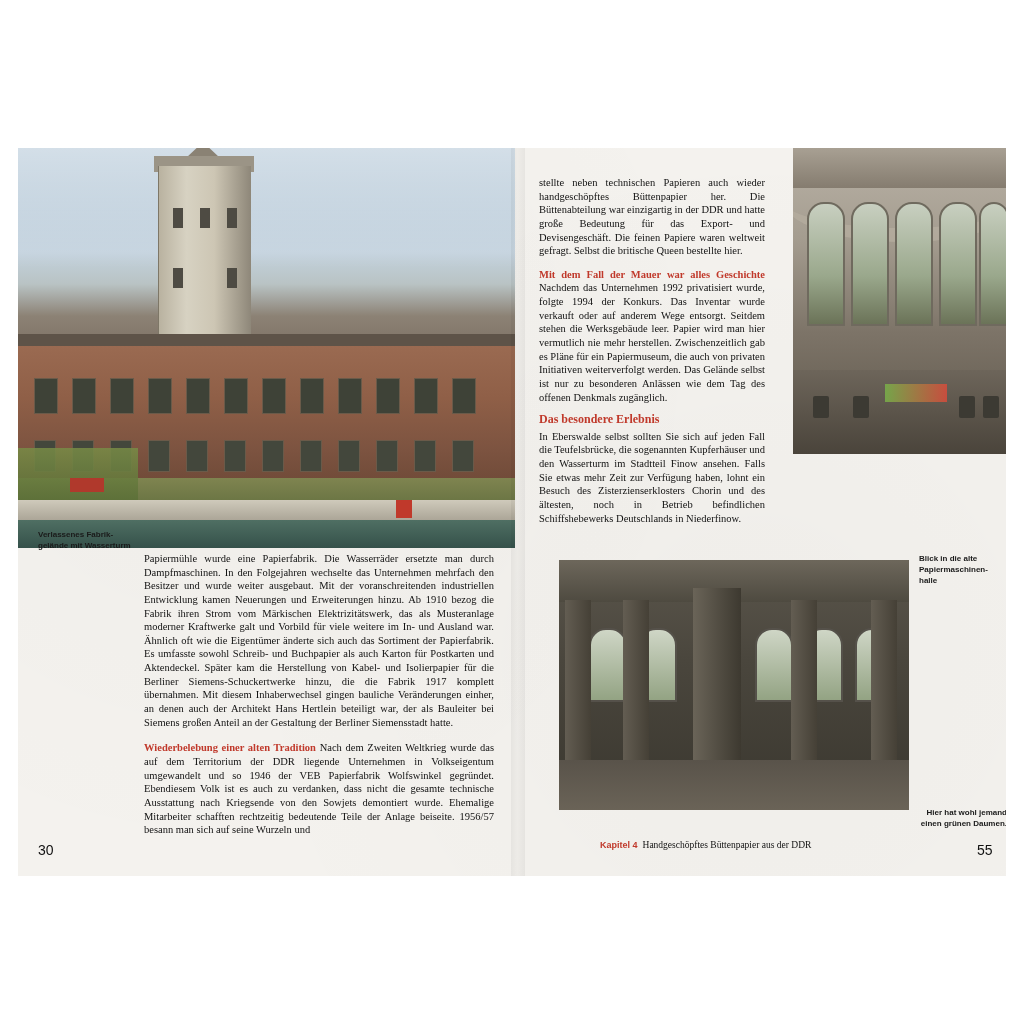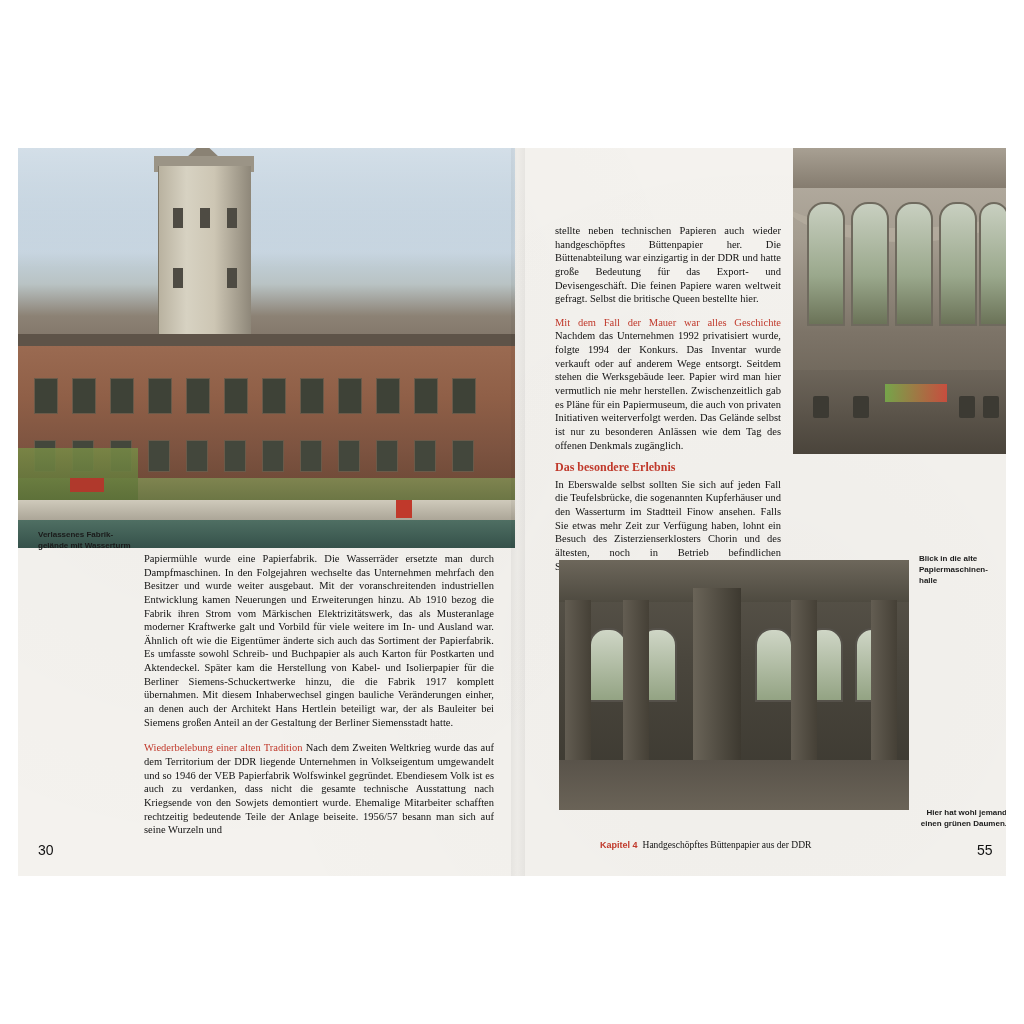--- a/index.html
+++ b/index.html
@@ -197,21 +197,21 @@
   .col {
     position: absolute;
     font-size: 10.5px;
     line-height: 1.30;
     text-align: justify;
     color: #111;
     hyphens: auto;
   }
   .lead {
     color: #c0392b;
-    font-weight: normal;
+    font-weight: bold;
   }
   .subhead {
     color: #c0392b;
     font-weight: bold;
     font-size: 12px;
     display: block;
     margin: 8px 0 2px 0;
   }
   .folio {
     position: absolute;
@@ -313,21 +313,21 @@
         <div class="arch" style="left:146px;"></div>
         <div class="arch" style="left:186px; width:26px;"></div>
         <div class="floor"></div>
         <div class="graffiti"></div>
         <div class="drum" style="left:20px;"></div>
         <div class="drum" style="left:60px;"></div>
         <div class="drum" style="left:166px;"></div>
         <div class="drum" style="left:190px;"></div>
       </div>
 
-      <div class="col" style="left:40px; top:28px; width:226px;margin-top:48px;">
+      <div class="col" style="left:24px; top:28px; width:226px;">
         <span>stellte neben technischen Papieren auch wieder handgeschöpftes Büttenpapier her. Die Büttenabteilung war einzigartig in der DDR und hatte große Bedeutung für das Export- und Devisengeschäft. Die feinen Papiere waren weltweit gefragt. Selbst die britische Queen bestellte hier.</span>
         <p style="margin:10px 0 0 0;">
           <span class="lead">Mit dem Fall der Mauer war alles Geschichte</span>
           <span>Nachdem das Unternehmen 1992 privatisiert wurde, folgte 1994 der Konkurs. Das Inventar wurde verkauft oder auf anderem Wege entsorgt. Seitdem stehen die Werksgebäude leer. Papier wird man hier vermutlich nie mehr herstellen. Zwischenzeitlich gab es Pläne für ein Papiermuseum, die auch von privaten Initiativen weiterverfolgt werden. Das Gelände selbst ist nur zu besonderen Anlässen wie dem Tag des offenen Denkmals zugänglich.</span>
         </p>
         <span class="subhead">Das besondere Erlebnis</span>
         <span>In Eberswalde selbst sollten Sie sich auf jeden Fall die Teufelsbrücke, die sogenannten Kupferhäuser und den Wasserturm im Stadtteil Finow ansehen. Falls Sie etwas mehr Zeit zur Verfügung haben, lohnt ein Besuch des Zisterzienserklosters Chorin und des ältesten, noch in Betrieb befindlichen Schiffshebewerks Deutschlands in Niederfinow.</span>
       </div>
 
       <div class="caption" style="left:404px; top:406px; width:80px; white-space:pre-line;">Blick in die alte

